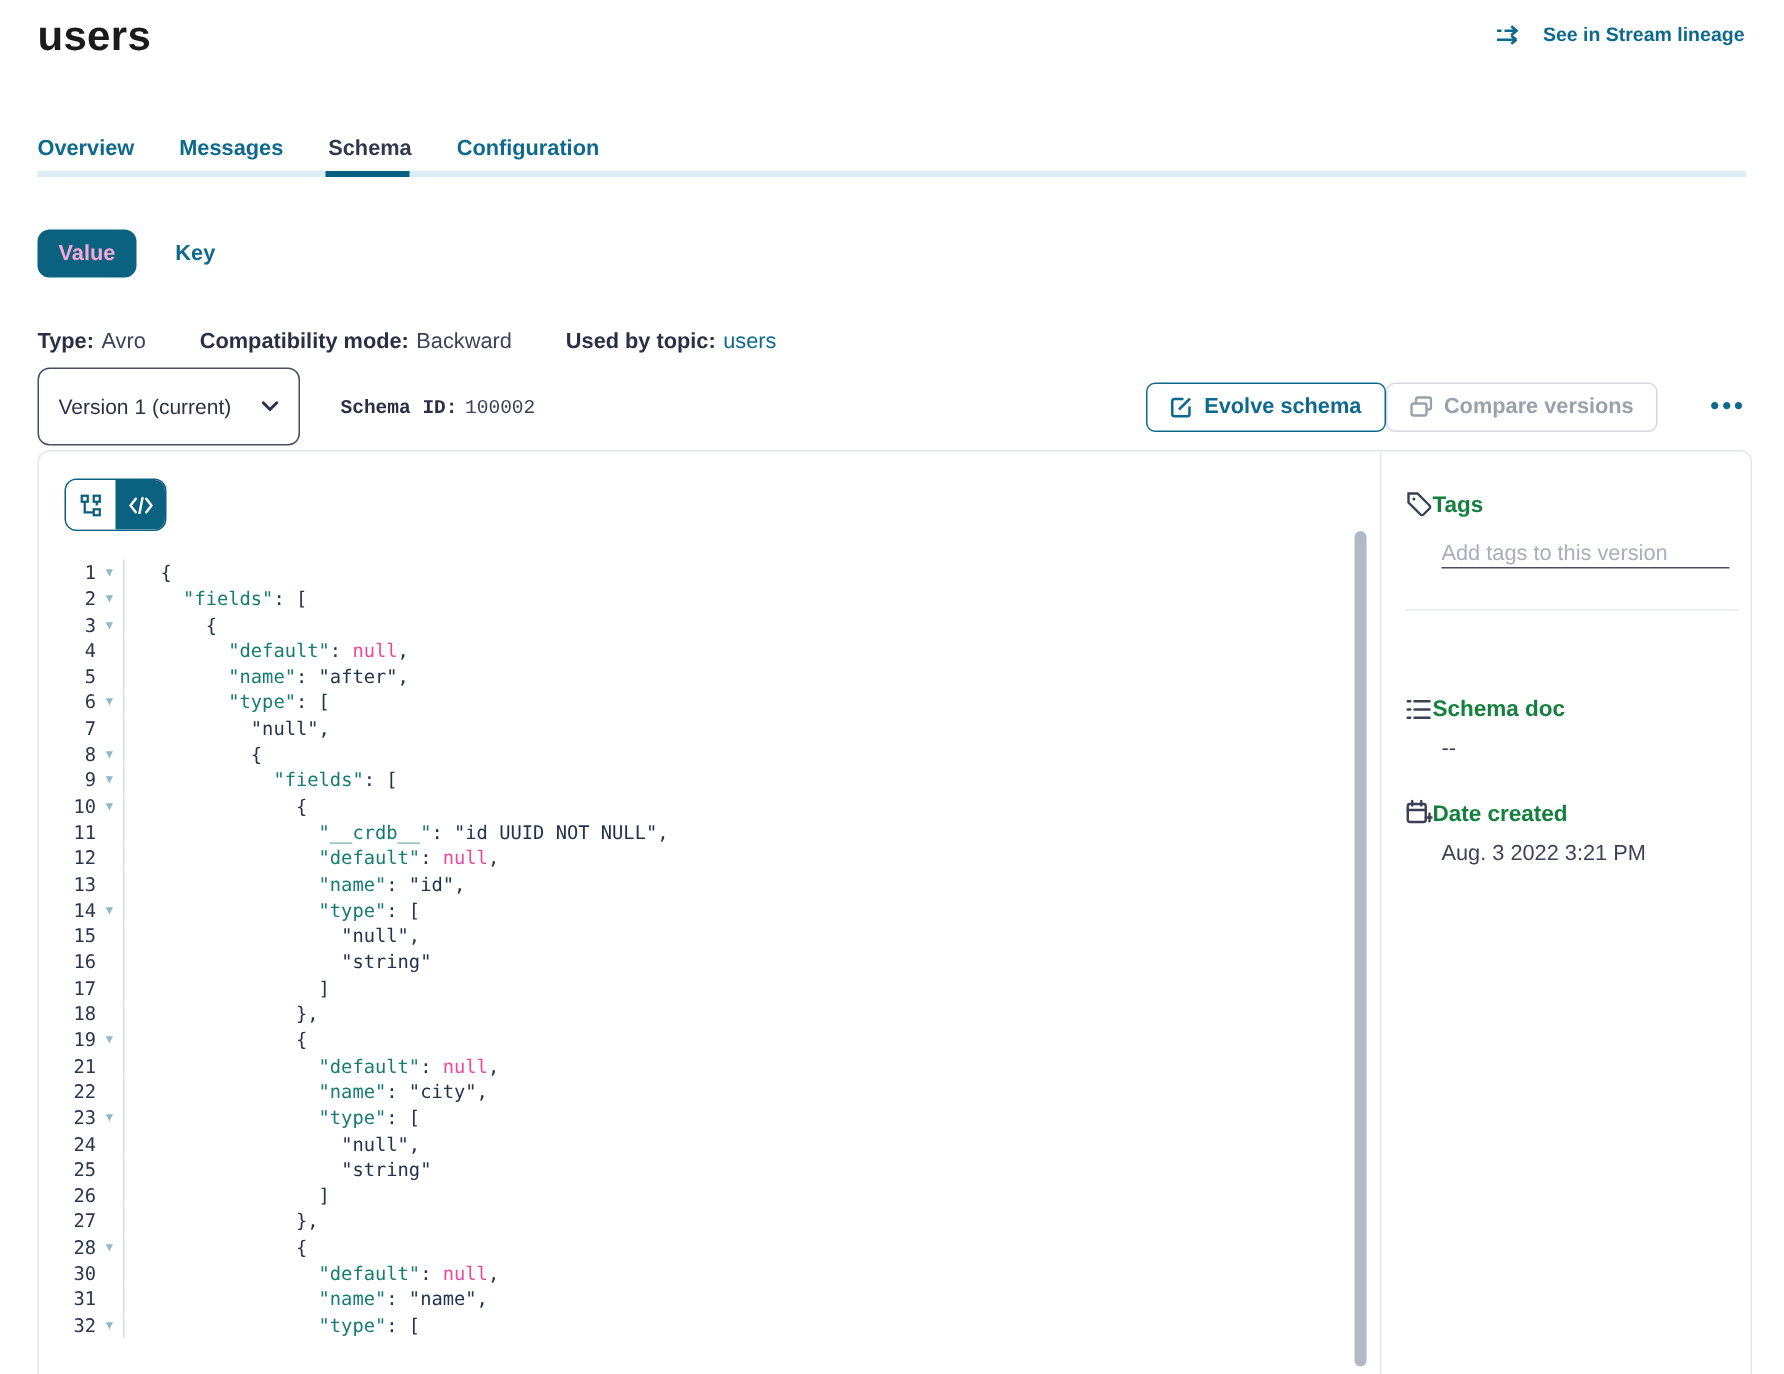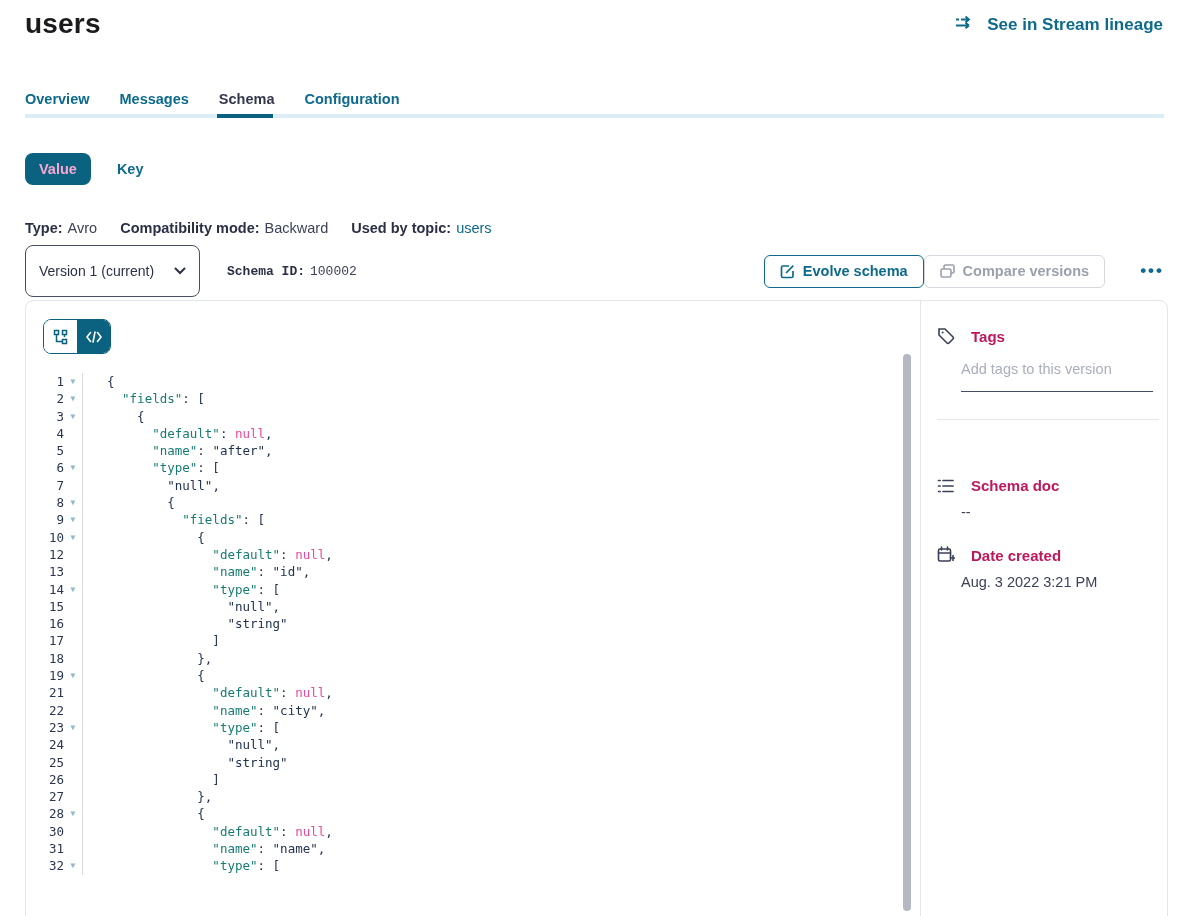--- a/index.html
+++ b/index.html
@@ -2,38 +2,38 @@
 <html><head>
 <meta charset="utf-8">
 <style>
   * { margin:0; padding:0; box-sizing:border-box; }
   html,body { width:1189px; height:916px; overflow:hidden; background:#fff;
               font-family:"Liberation Sans", sans-serif; color:#2e3248; }
 
   
   .page-title { position:absolute; left:25px; top:8px; font-size:28px; font-weight:800;
                 color:#1b1b1d; letter-spacing:.2px; }
-  .lineage-link { position:absolute; right:26px; top:15px; display:flex; gap:15px;
-                  color:#0d6a8c; font-size:17px; font-weight:700; cursor:pointer; }
+  .lineage-link { position:absolute; right:26px; top:15px; display:flex; align-items:center; gap:15px;
+                  color:#0d6a8c; font-size:13px; font-weight:700; cursor:pointer; }
 
   
   .tabs { position:absolute; left:25px; top:91px; display:flex; gap:30px; font-size:14.5px; }
   .tab { color:#0d6a8c; font-weight:600; cursor:pointer; }
   .tab.active { color:#33374d; }
   .tab-track { position:absolute; left:25px; top:114px; width:1139px; height:4px; background:#dcedf5; }
   .tab-active-bar { position:absolute; left:192px; top:0; width:56px; height:4px; background:#09607e; }
 
   
   .vk-row { position:absolute; left:25px; top:153px; display:flex; align-items:center; gap:26px; }
   .value-btn { background:#0b6180; color:#f9a8d4; font-size:14.5px; font-weight:600;
                border:none; border-radius:8px; padding:8px 14px; cursor:pointer; }
   .key-btn { color:#0d6a8c; font-size:14.5px; font-weight:600; cursor:pointer; }
 
   
-  .meta-row { position:absolute; left:25px; top:220px; display:flex; gap:23px; font-size:14.5px; color:#3c4258; }
+  .meta-row { position:absolute; left:25px; top:220px; display:flex; gap:36px; font-size:14.5px; color:#3c4258; }
   .meta-row b { color:#2b2f45; font-weight:700; margin-right:5px; }
   .meta-link { color:#0d6a8c; cursor:pointer; }
 
   
   .version-row { position:absolute; left:25px; top:253px; width:1139px; height:36px;
                  display:flex; align-items:center; }
   .version-select { width:175px; height:52px; border:1.5px solid #454e63; border-radius:8px;
                     display:flex; align-items:center; justify-content:space-between;
                     padding:0 13px; font-size:14px; color:#2c3146; cursor:pointer; background:#fff; }
   .schema-id { margin-left:27px; font-size:13px; color:#3c4258;font-family:Liberation Mono, monospace; }
@@ -67,24 +67,24 @@
   .tk-k { color:#167c72; }
   .tk-p { color:#22334f; }
   .tk-s { color:#22334f; }
   .tk-n { color:#ec4899; }
 
   .vscrollbar { position:absolute; left:877px; top:53px; width:8px; height:557px;
                 background:#b3b8c4; border-radius:4px; cursor:grab; }
 
   
   .side-pane { flex:1; padding:26px 0 0 16px; }
-  .side-head { display:flex; align-items:center; gap:16px; font-size:15px; font-weight:700; color:#be185d; }
+  .side-head { display:flex; align-items:center; gap:0; font-size:15px; font-weight:700; color:#15803d; }
   .side-head svg { flex:none; }
   .tags-input { margin:16px 0 0 24px; width:192px; border:none; border-bottom:1px solid #474c60;
-                font-size:14.5px; color:#3c4258; padding:0 0 14px 0; outline:none; background:transparent; }
+                font-size:14.5px; color:#3c4258; padding:0 0 1px 0; outline:none; background:transparent; }
   .tags-input::placeholder { color:#a9aebc; }
   .side-divider { margin:27px 8px 0 0; border-top:1px solid #e4e7eb; }
   .sec-doc { margin-top:57px; }
   .sec-date { margin-top:26px; }
   .side-value { margin:10px 0 0 24px; font-size:14.5px; color:#3c4258; }
 </style>
 </head>
 <body>
 
 <h1 class="page-title">users</h1>
@@ -181,20 +181,21 @@
         <div class="cl"><span class="ln">1</span><span class="fold">▼</span><span class="ct"><span class="tk-p">{</span></span></div>
         <div class="cl"><span class="ln">2</span><span class="fold">▼</span><span class="ct">  <span class="tk-k">"fields"</span><span class="tk-p">: [</span></span></div>
         <div class="cl"><span class="ln">3</span><span class="fold">▼</span><span class="ct">    <span class="tk-p">{</span></span></div>
         <div class="cl"><span class="ln">4</span><span class="fold"></span><span class="ct">      <span class="tk-k">"default"</span><span class="tk-p">: </span><span class="tk-n">null</span><span class="tk-p">,</span></span></div>
         <div class="cl"><span class="ln">5</span><span class="fold"></span><span class="ct">      <span class="tk-k">"name"</span><span class="tk-p">: </span><span class="tk-s">"after"</span><span class="tk-p">,</span></span></div>
         <div class="cl"><span class="ln">6</span><span class="fold">▼</span><span class="ct">      <span class="tk-k">"type"</span><span class="tk-p">: [</span></span></div>
         <div class="cl"><span class="ln">7</span><span class="fold"></span><span class="ct">        <span class="tk-s">"null"</span><span class="tk-p">,</span></span></div>
         <div class="cl"><span class="ln">8</span><span class="fold">▼</span><span class="ct">        <span class="tk-p">{</span></span></div>
         <div class="cl"><span class="ln">9</span><span class="fold">▼</span><span class="ct">          <span class="tk-k">"fields"</span><span class="tk-p">: [</span></span></div>
         <div class="cl"><span class="ln">10</span><span class="fold">▼</span><span class="ct">            <span class="tk-p">{</span></span></div>
+        <div class="cl"><span class="ln">11</span><span class="fold"></span><span class="ct">              <span class="tk-k">"__crdb__"</span><span class="tk-p">: </span><span class="tk-s">"id UUID NOT NULL"</span><span class="tk-p">,</span></span></div>
         <div class="cl"><span class="ln">12</span><span class="fold"></span><span class="ct">              <span class="tk-k">"default"</span><span class="tk-p">: </span><span class="tk-n">null</span><span class="tk-p">,</span></span></div>
         <div class="cl"><span class="ln">13</span><span class="fold"></span><span class="ct">              <span class="tk-k">"name"</span><span class="tk-p">: </span><span class="tk-s">"id"</span><span class="tk-p">,</span></span></div>
         <div class="cl"><span class="ln">14</span><span class="fold">▼</span><span class="ct">              <span class="tk-k">"type"</span><span class="tk-p">: [</span></span></div>
         <div class="cl"><span class="ln">15</span><span class="fold"></span><span class="ct">                <span class="tk-s">"null"</span><span class="tk-p">,</span></span></div>
         <div class="cl"><span class="ln">16</span><span class="fold"></span><span class="ct">                <span class="tk-s">"string"</span></span></div>
         <div class="cl"><span class="ln">17</span><span class="fold"></span><span class="ct">              <span class="tk-p">]</span></span></div>
         <div class="cl"><span class="ln">18</span><span class="fold"></span><span class="ct">            <span class="tk-p">},</span></span></div>
         <div class="cl"><span class="ln">19</span><span class="fold">▼</span><span class="ct">            <span class="tk-p">{</span></span></div>
         <div class="cl"><span class="ln">21</span><span class="fold"></span><span class="ct">              <span class="tk-k">"default"</span><span class="tk-p">: </span><span class="tk-n">null</span><span class="tk-p">,</span></span></div>
         <div class="cl"><span class="ln">22</span><span class="fold"></span><span class="ct">              <span class="tk-k">"name"</span><span class="tk-p">: </span><span class="tk-s">"city"</span><span class="tk-p">,</span></span></div>

